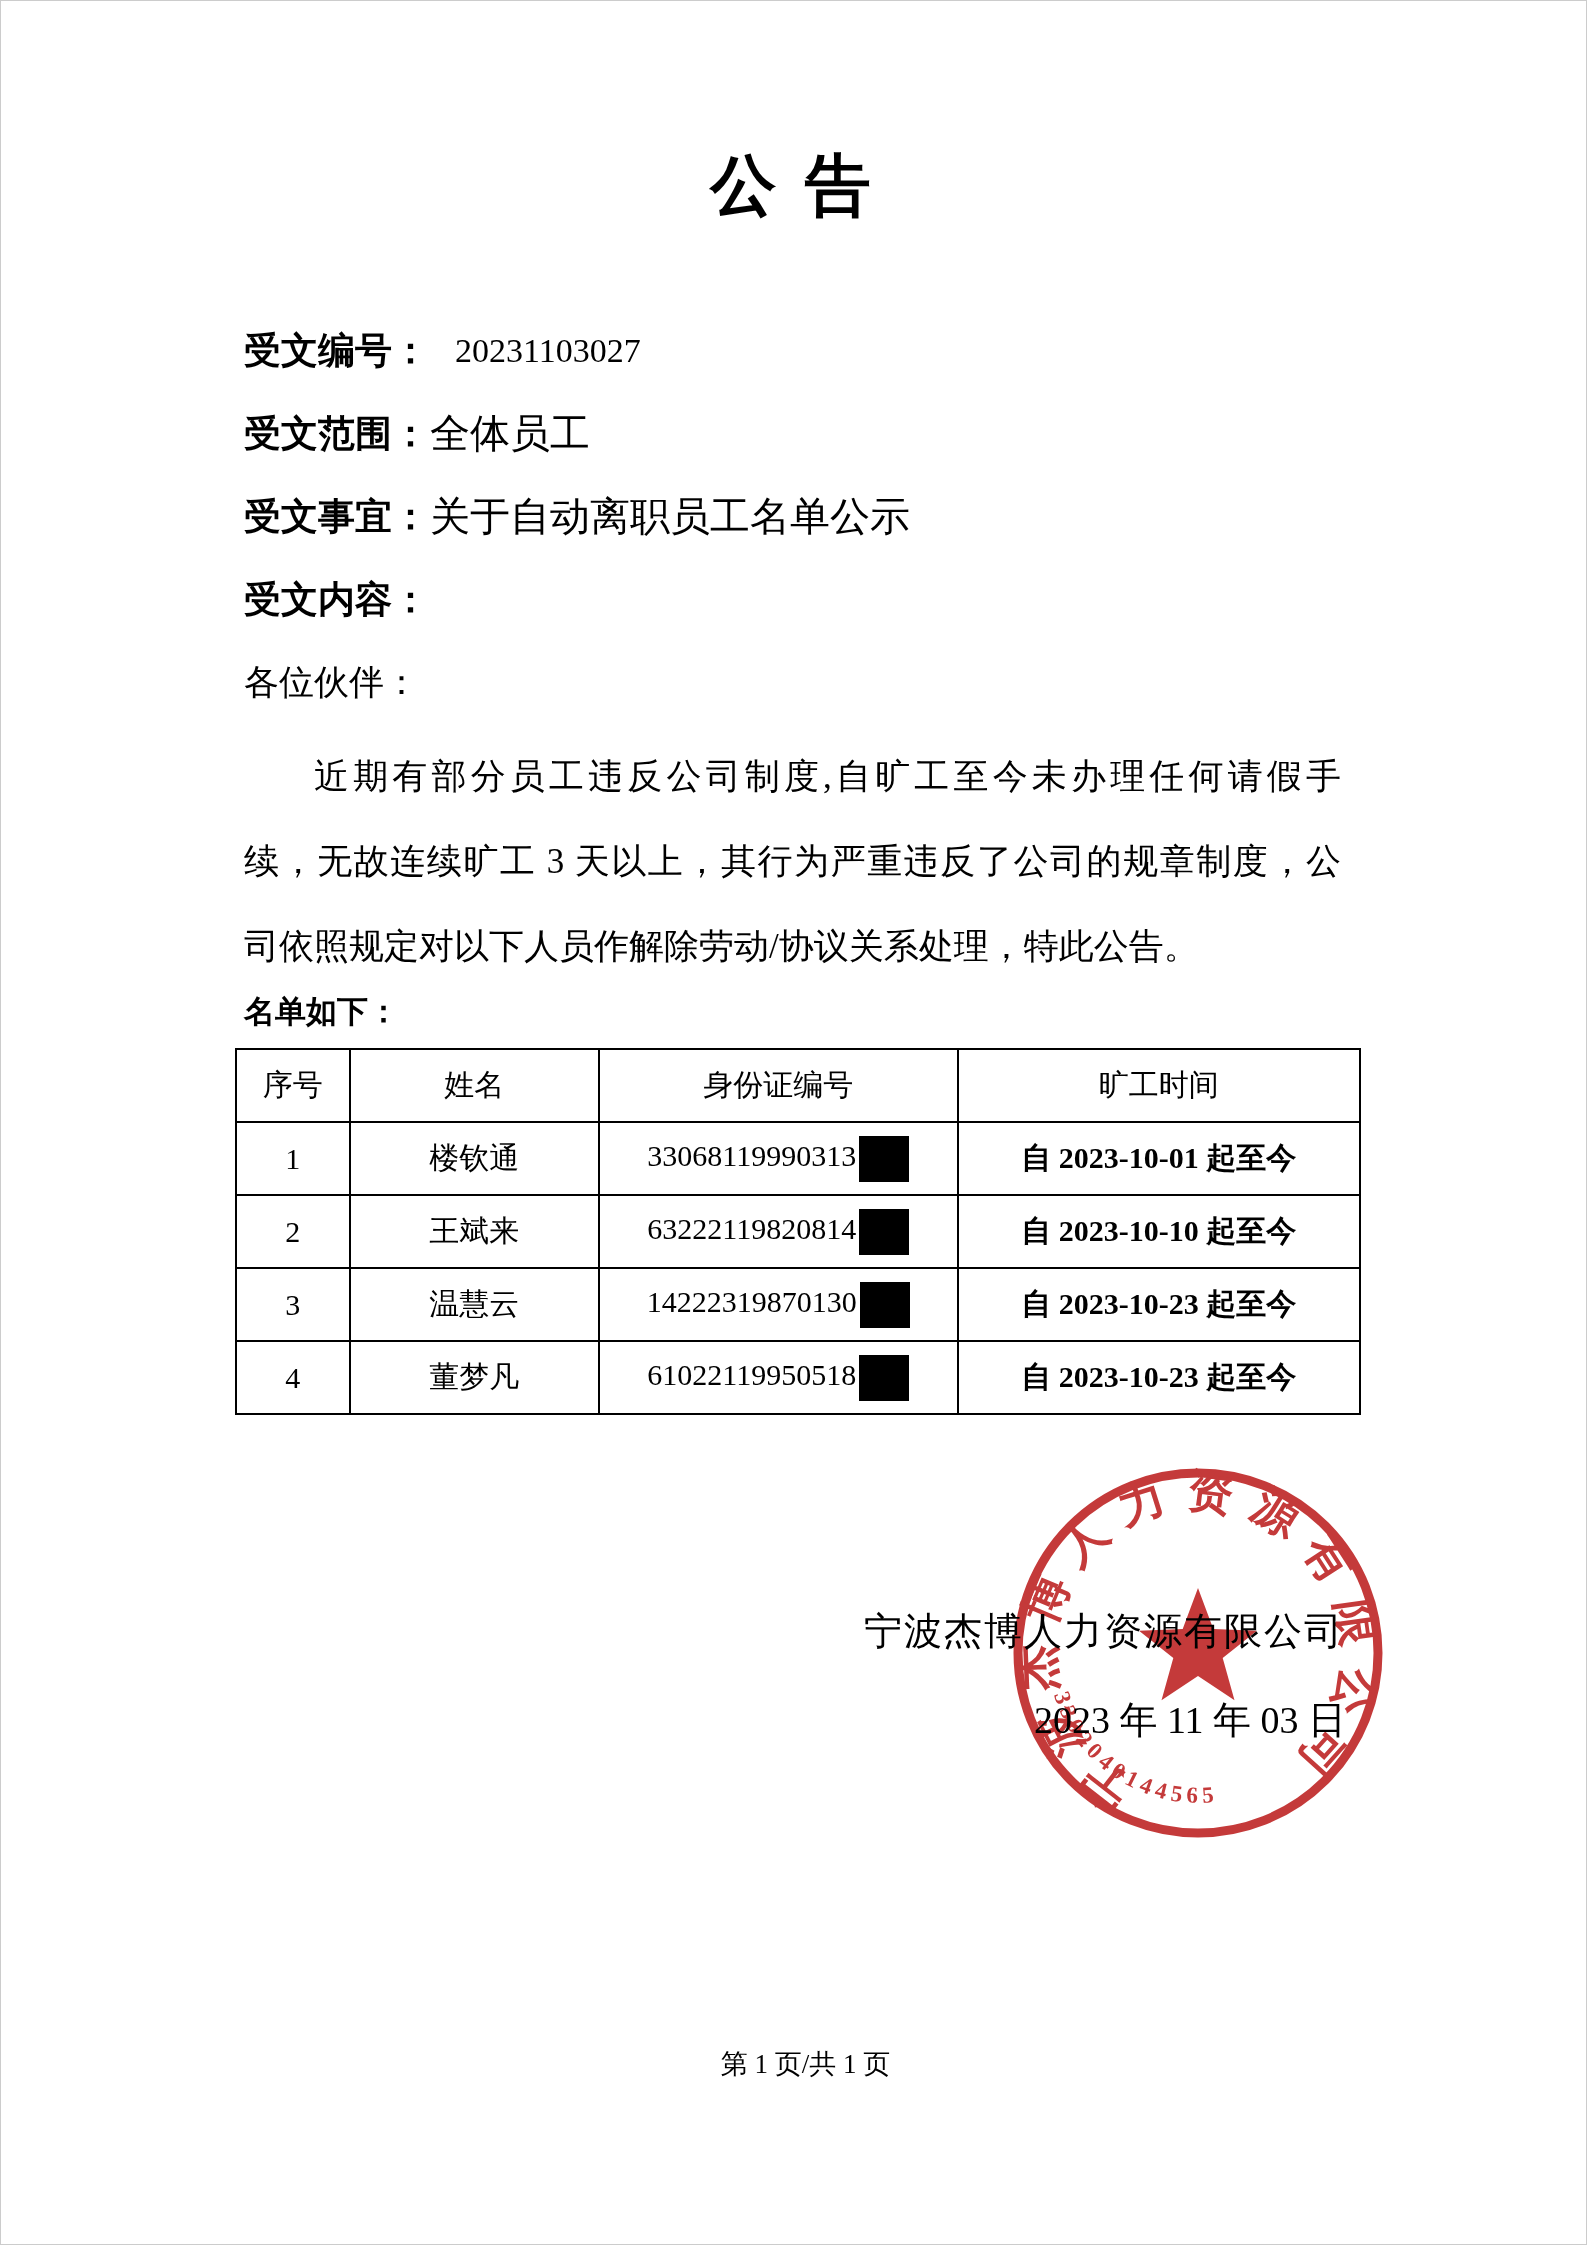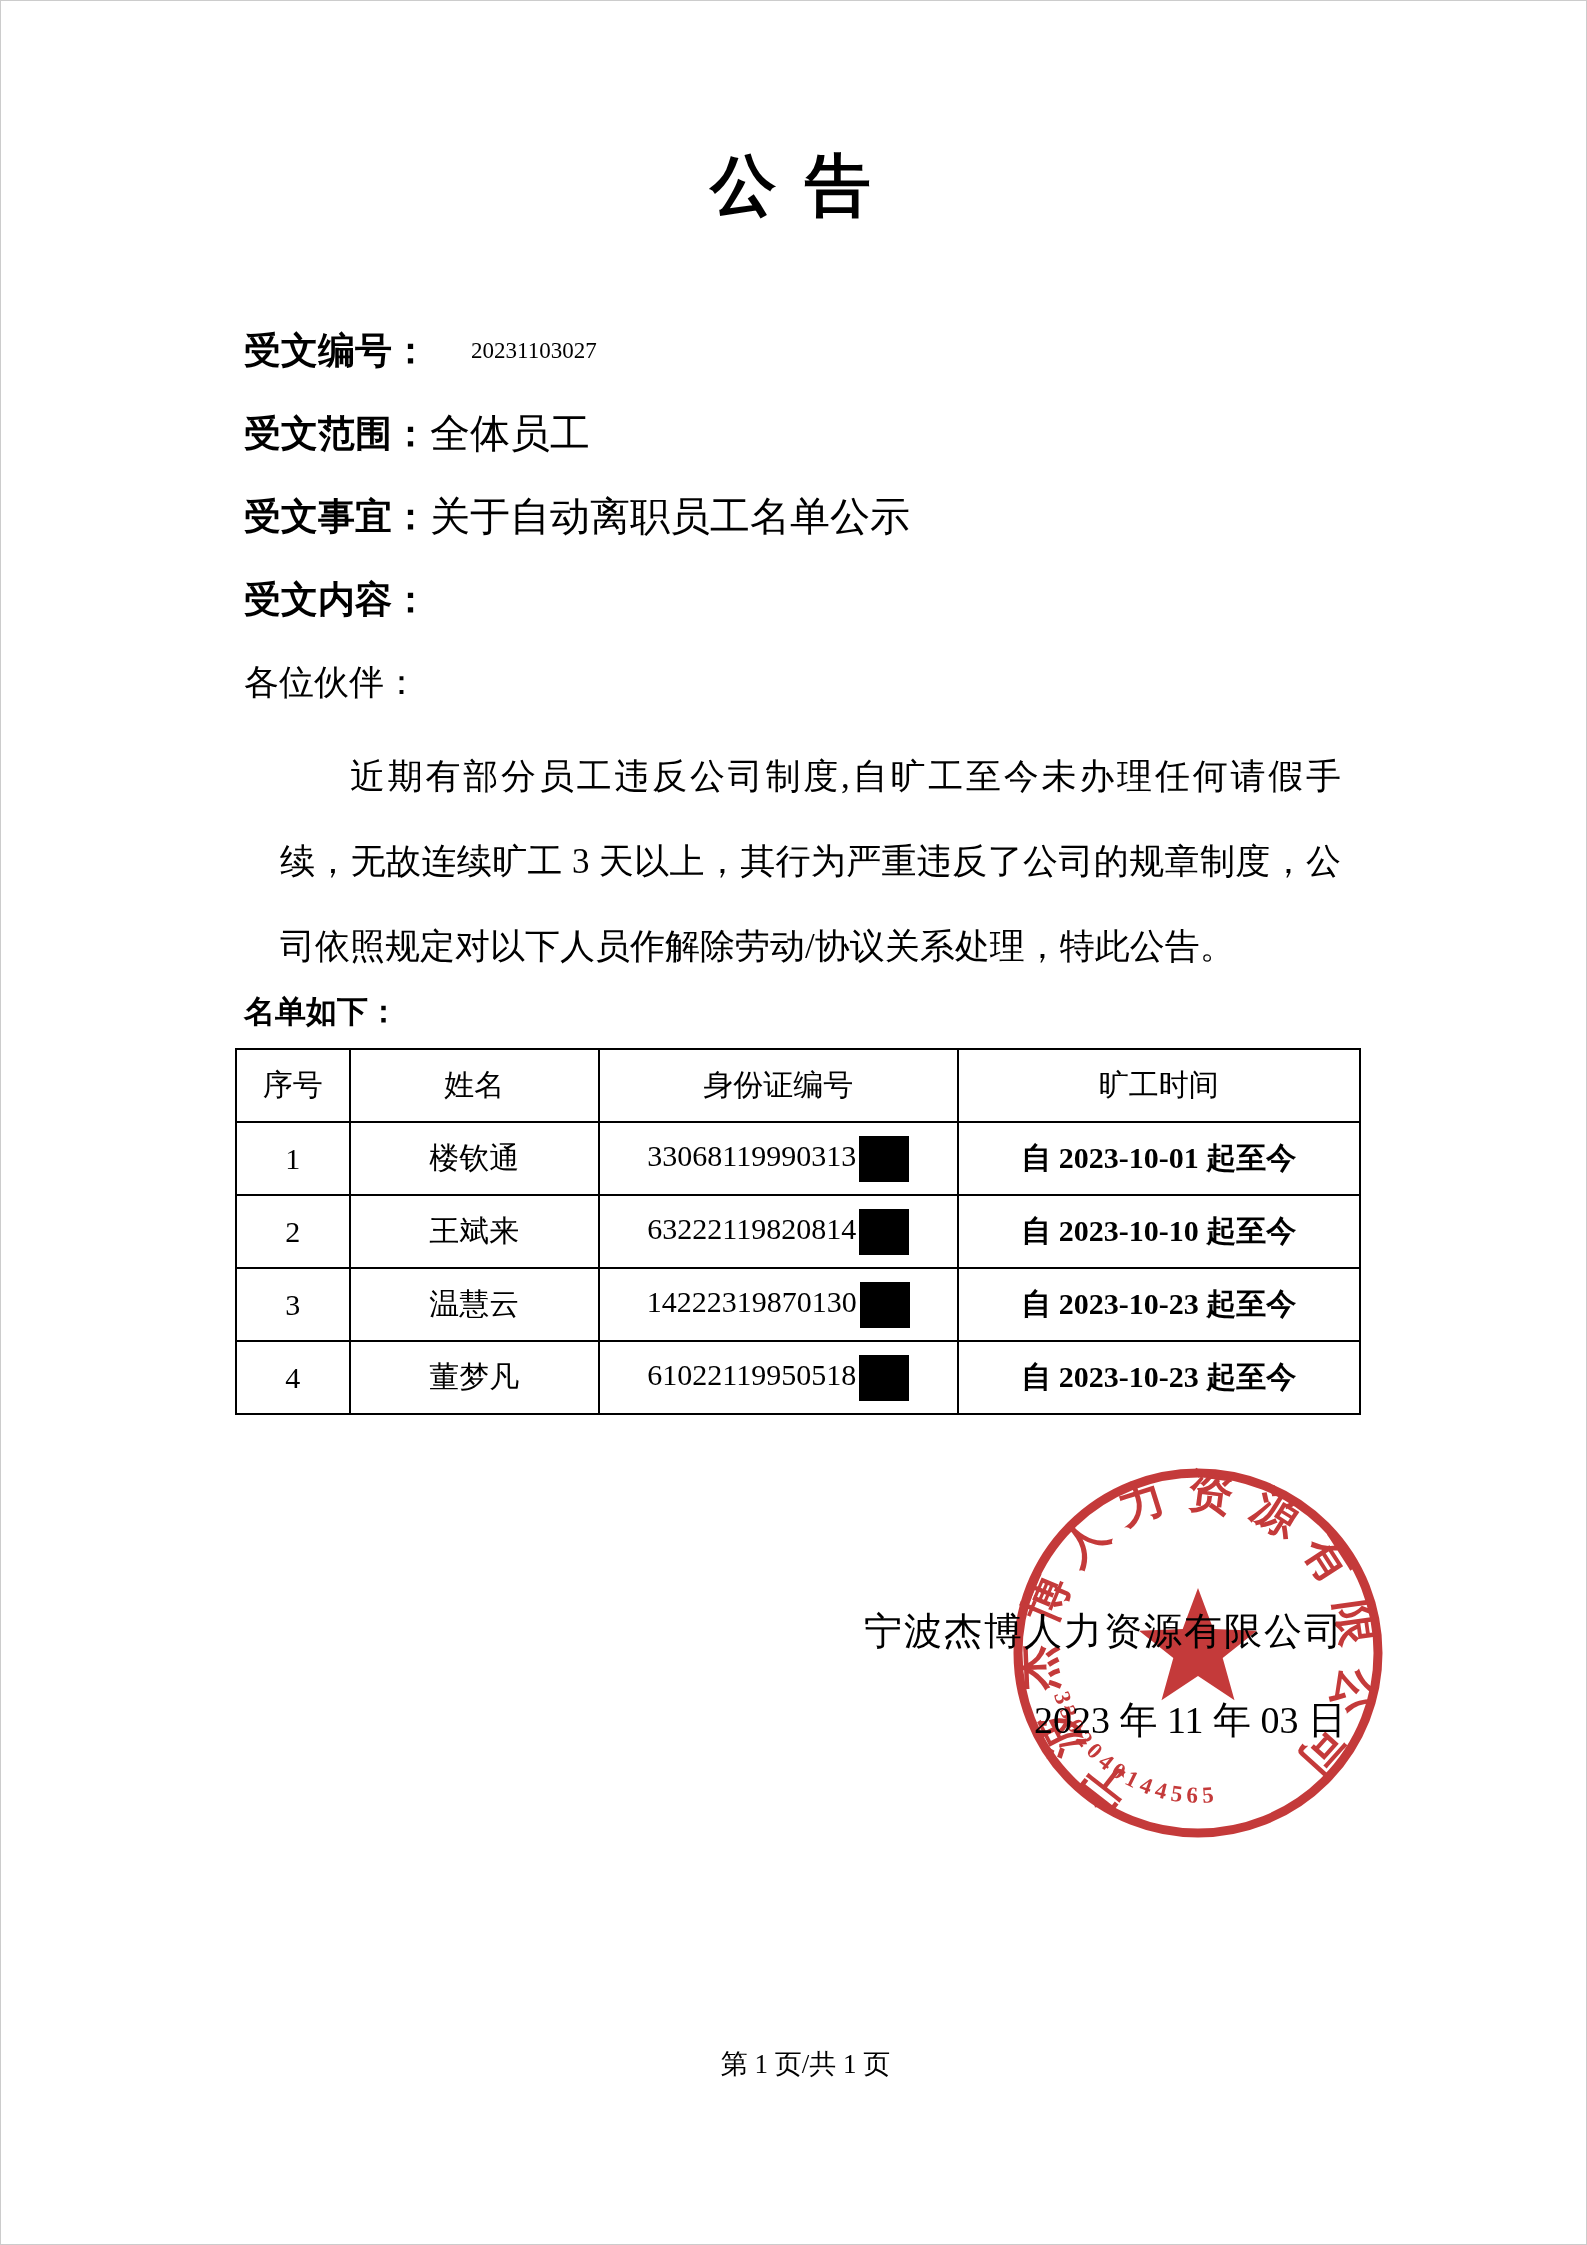--- a/index.html
+++ b/index.html
@@ -20,27 +20,27 @@
   .doc-title {
     position: absolute; top: 140px; left: 0; width: 100%;
     text-align: center;
     font-size: 66px; font-weight: bold;
     letter-spacing: 6px;
   }
   .fields { position: absolute; top: 308px; left: 243px; width: 1100px; }
   .field-line { height: 83px; display: flex; align-items: center; }
   .field-label { font-size: 37px; font-weight: bold; }
   .field-value { font-size: 40px; margin-left: 1px; }
-  .field-value.gap { margin-left: 42px; font-size: 23px; }
+  .field-value.gap { margin-left: 26px; font-size: 34px; }
   .salutation { font-size: 35px; }
   .paragraph {
     position: absolute; top: 733px; left: 243px; width: 1097px;
     font-size: 35px; line-height: 85px;
   }
-  .para-line { text-align: justify; text-align-last: justify; margin-left: 36px; }
+  .para-line { text-align: justify; text-align-last: justify; }
   .para-line.first { text-indent: 70px; }
   .para-line.last { text-align-last: left; }
   .list-intro {
     position: absolute; top: 990px; left: 243px;
     font-size: 31px; font-weight: bold;
   }
   table.roster {
     position: absolute; top: 1047px; left: 234px;
     width: 1126px; border-collapse: collapse; table-layout: fixed;
     font-size: 30px;

